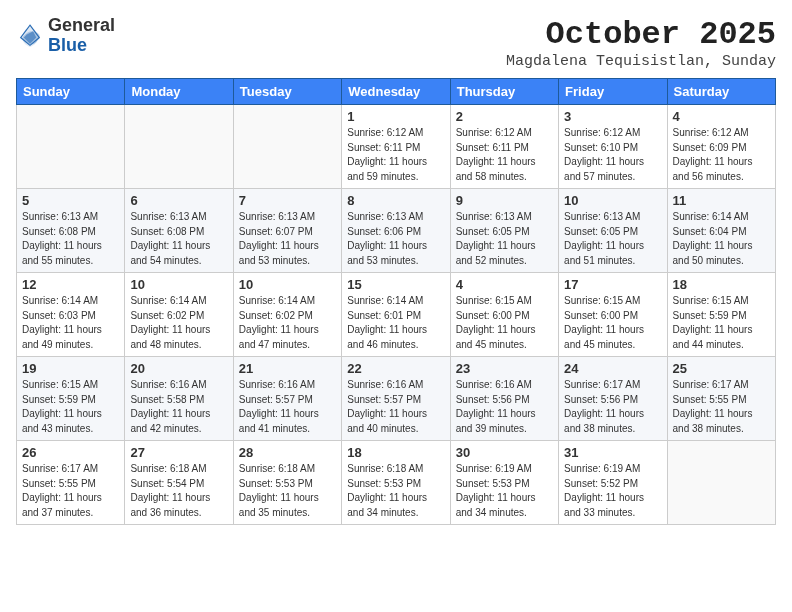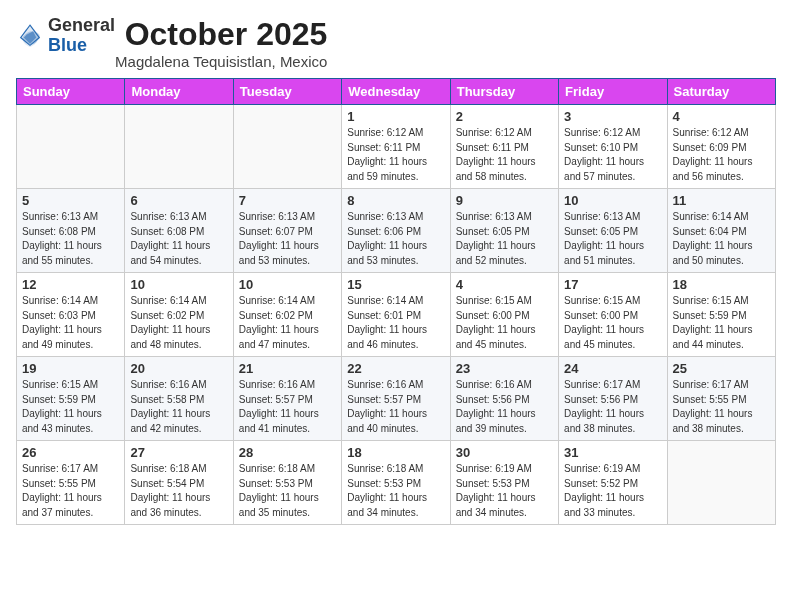--- a/index.html
+++ b/index.html
@@ -6,57 +6,59 @@
     body {
       font-family: Arial, sans-serif;
       background: #fff;
       width: 792px;
       min-height: 612px;
       padding: 16px;
     }
     .header {
       display: flex;
       align-items: flex-start;
+      justify-content: space-between;
       margin-bottom: 8px;
     }
     .logo {
       display: flex;
       align-items: center;
       gap: 4px;
     }
     .logo-text {
       font-size: 18px;
       font-weight: bold;
       line-height: 1.1;
     }
     .logo-text .general { color: #333; }
     .logo-text .blue { color: #1a5fa8; }
     .logo-icon {
       width: 28px;
       height: 28px;
     }
     .title-block {
       text-align: right;
+      font-family: Liberation Mono, monospace;
     }
     .month-title {
       font-size: 32px;
       font-weight: bold;
       color: #222;
     }
     .location {
       font-size: 15px;
       color: #444;
     }
     .calendar {
       width: 100%;
       border-collapse: collapse;
       border: 1px solid #ccc;
     }
     .calendar th {
-      background-color: #d946ef;
+      background-color: #3b82f6;
       color: #fff;
       font-size: 13px;
       font-weight: bold;
       padding: 5px 6px;
       text-align: left;
       border: 1px solid #1e5a9a;
     }
     .calendar td {
       border: 1px solid #ccc;
       vertical-align: top;
@@ -95,21 +97,21 @@
       <polygon points="18,4 30,20 18,30 6,20" fill="none" stroke="#2a6db5" stroke-width="1.5"></polygon>
       <path d="M14 16 L22 12 L26 20 L18 28 L10 20 Z" fill="#2a6db5" opacity="0.6"></path>
     </svg>
     <div class="logo-text">
       <span class="general">General</span><br>
       <span class="blue">Blue</span>
     </div>
   </div>
   <div class="title-block">
     <div class="month-title">October 2025</div>
-    <div class="location">Magdalena Tequisistlan, Mexico</div>
+    <div class="location">Magdalena Tequisistlan, Sunday</div>
   </div>
 </div>
 
 <table class="calendar">
   <thead>
     <tr>
     <th>Sunday</th>
         <th>Monday</th>
         <th>Tuesday</th>
         <th>Wednesday</th>

